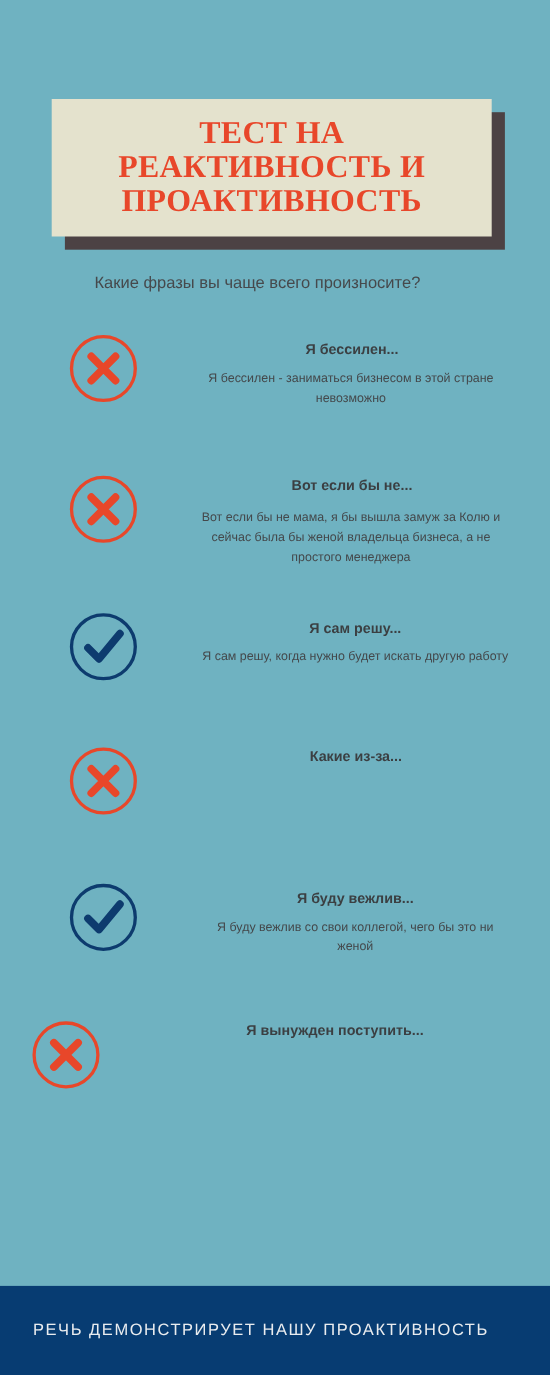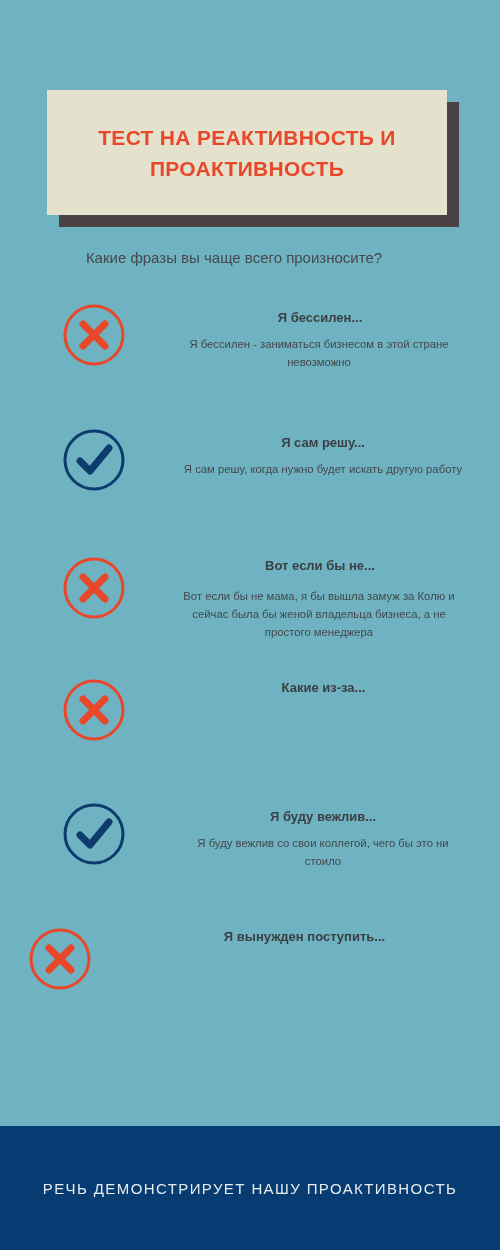--- a/index.html
+++ b/index.html
@@ -46,28 +46,29 @@
     top: 0;
     width: 400px;
     height: 125px;
     background: #e4e2cd;
     display: flex;
     align-items: center;
     justify-content: center;
   }
   .banner-title {
     color: #e8472a;
-    font-size: 21px;
+    font-size: 29px;
     font-weight: bold;
     line-height: 31px;
     text-align: center;
     letter-spacing: 0.3px;
     margin: 0;
     padding: 0 14px;
     text-transform: uppercase;
+    font-family: Liberation Serif, serif;
   }
 
   
   .subtitle {
     position: absolute;
     left: 0;
     top: 248px;
     width: 468px;
     text-align: center;
     color: #46494c;
@@ -145,25 +146,25 @@
   .item--2 .item-title { margin-bottom: 13px; }
   .item--4 .item-title { margin-bottom: 13px; }
   .item--6 .item-title { margin-bottom: 11px; }
 
   
   .footer {
     position: absolute;
     left: 0;
     bottom: 0;
     width: 500px;
-    height: 124px;
+    height: 81px;
     background: #073c72;
     display: flex;
     align-items: center;
-    justify-content: center;
+    justify-content: flex-start;
   }
   .footer-text {
     color: #e9ecef;
     font-size: 15px;
     line-height: 25px;
     letter-spacing: 1.4px;
     text-align: center;
     margin: 0;
     padding: 0 30px;
     text-transform: uppercase;
@@ -191,46 +192,46 @@
           <circle cx="32" cy="32" r="29" fill="none" stroke="#e8472a" stroke-width="3"></circle>
           <path d="M21 21 L43 43 M43 21 L21 43" fill="none" stroke="#e8472a" stroke-width="7" stroke-linecap="round"></path>
         </svg>
       </div>
       <div class="item-text">
         <p class="item-title">Я бессилен...</p>
         <p class="item-body">Я бессилен - заниматься бизнесом в этой стране невозможно</p>
       </div>
     </div>
 
+    <div class="item item--2">
+      <div class="item-icon">
+        <svg viewBox="0 0 64 64" xmlns="http://www.w3.org/2000/svg">
+          <circle cx="32" cy="32" r="29" fill="none" stroke="#e8472a" stroke-width="3"></circle>
+          <path d="M21 21 L43 43 M43 21 L21 43" fill="none" stroke="#e8472a" stroke-width="7" stroke-linecap="round"></path>
+        </svg>
+      </div>
+      <div class="item-text">
+        <p class="item-title">Вот если бы не...</p>
+        <p class="item-body">Вот если бы не мама, я бы вышла замуж за Колю и сейчас была бы женой владельца бизнеса, а не простого менеджера</p>
+      </div>
+    </div>
+
     <div class="item item--3">
       <div class="item-icon">
         <svg viewBox="0 0 64 64" xmlns="http://www.w3.org/2000/svg">
           <circle cx="32" cy="32" r="29" fill="none" stroke="#0d3b6e" stroke-width="3"></circle>
           <path d="M18 33 L28 43 L47 20" fill="none" stroke="#0d3b6e" stroke-width="7" stroke-linecap="round" stroke-linejoin="round"></path>
         </svg>
       </div>
       <div class="item-text">
         <p class="item-title">Я сам решу...</p>
         <p class="item-body">Я сам решу, когда нужно будет искать другую работу</p>
       </div>
     </div>
 
-    <div class="item item--2">
-      <div class="item-icon">
-        <svg viewBox="0 0 64 64" xmlns="http://www.w3.org/2000/svg">
-          <circle cx="32" cy="32" r="29" fill="none" stroke="#e8472a" stroke-width="3"></circle>
-          <path d="M21 21 L43 43 M43 21 L21 43" fill="none" stroke="#e8472a" stroke-width="7" stroke-linecap="round"></path>
-        </svg>
-      </div>
-      <div class="item-text">
-        <p class="item-title">Вот если бы не...</p>
-        <p class="item-body">Вот если бы не мама, я бы вышла замуж за Колю и сейчас была бы женой владельца бизнеса, а не простого менеджера</p>
-      </div>
-    </div>
-
     <div class="item item--4">
       <div class="item-icon">
         <svg viewBox="0 0 64 64" xmlns="http://www.w3.org/2000/svg">
           <circle cx="32" cy="32" r="29" fill="none" stroke="#e8472a" stroke-width="3"></circle>
           <path d="M21 21 L43 43 M43 21 L21 43" fill="none" stroke="#e8472a" stroke-width="7" stroke-linecap="round"></path>
         </svg>
       </div>
       <div class="item-text">
         <p class="item-title">Какие из-за...</p>
       </div>
@@ -238,21 +239,21 @@
 
     <div class="item item--5">
       <div class="item-icon">
         <svg viewBox="0 0 64 64" xmlns="http://www.w3.org/2000/svg">
           <circle cx="32" cy="32" r="29" fill="none" stroke="#0d3b6e" stroke-width="3"></circle>
           <path d="M18 33 L28 43 L47 20" fill="none" stroke="#0d3b6e" stroke-width="7" stroke-linecap="round" stroke-linejoin="round"></path>
         </svg>
       </div>
       <div class="item-text">
         <p class="item-title">Я буду вежлив...</p>
-        <p class="item-body">Я буду вежлив со свои коллегой, чего бы это ни стоило</p>
+        <p class="item-body">Я буду вежлив со свои коллегой, чего бы это ни женой</p>
       </div>
     </div>
 
     <div class="item item--6">
       <div class="item-icon">
         <svg viewBox="0 0 64 64" xmlns="http://www.w3.org/2000/svg">
           <circle cx="32" cy="32" r="29" fill="none" stroke="#e8472a" stroke-width="3"></circle>
           <path d="M21 21 L43 43 M43 21 L21 43" fill="none" stroke="#e8472a" stroke-width="7" stroke-linecap="round"></path>
         </svg>
       </div>

